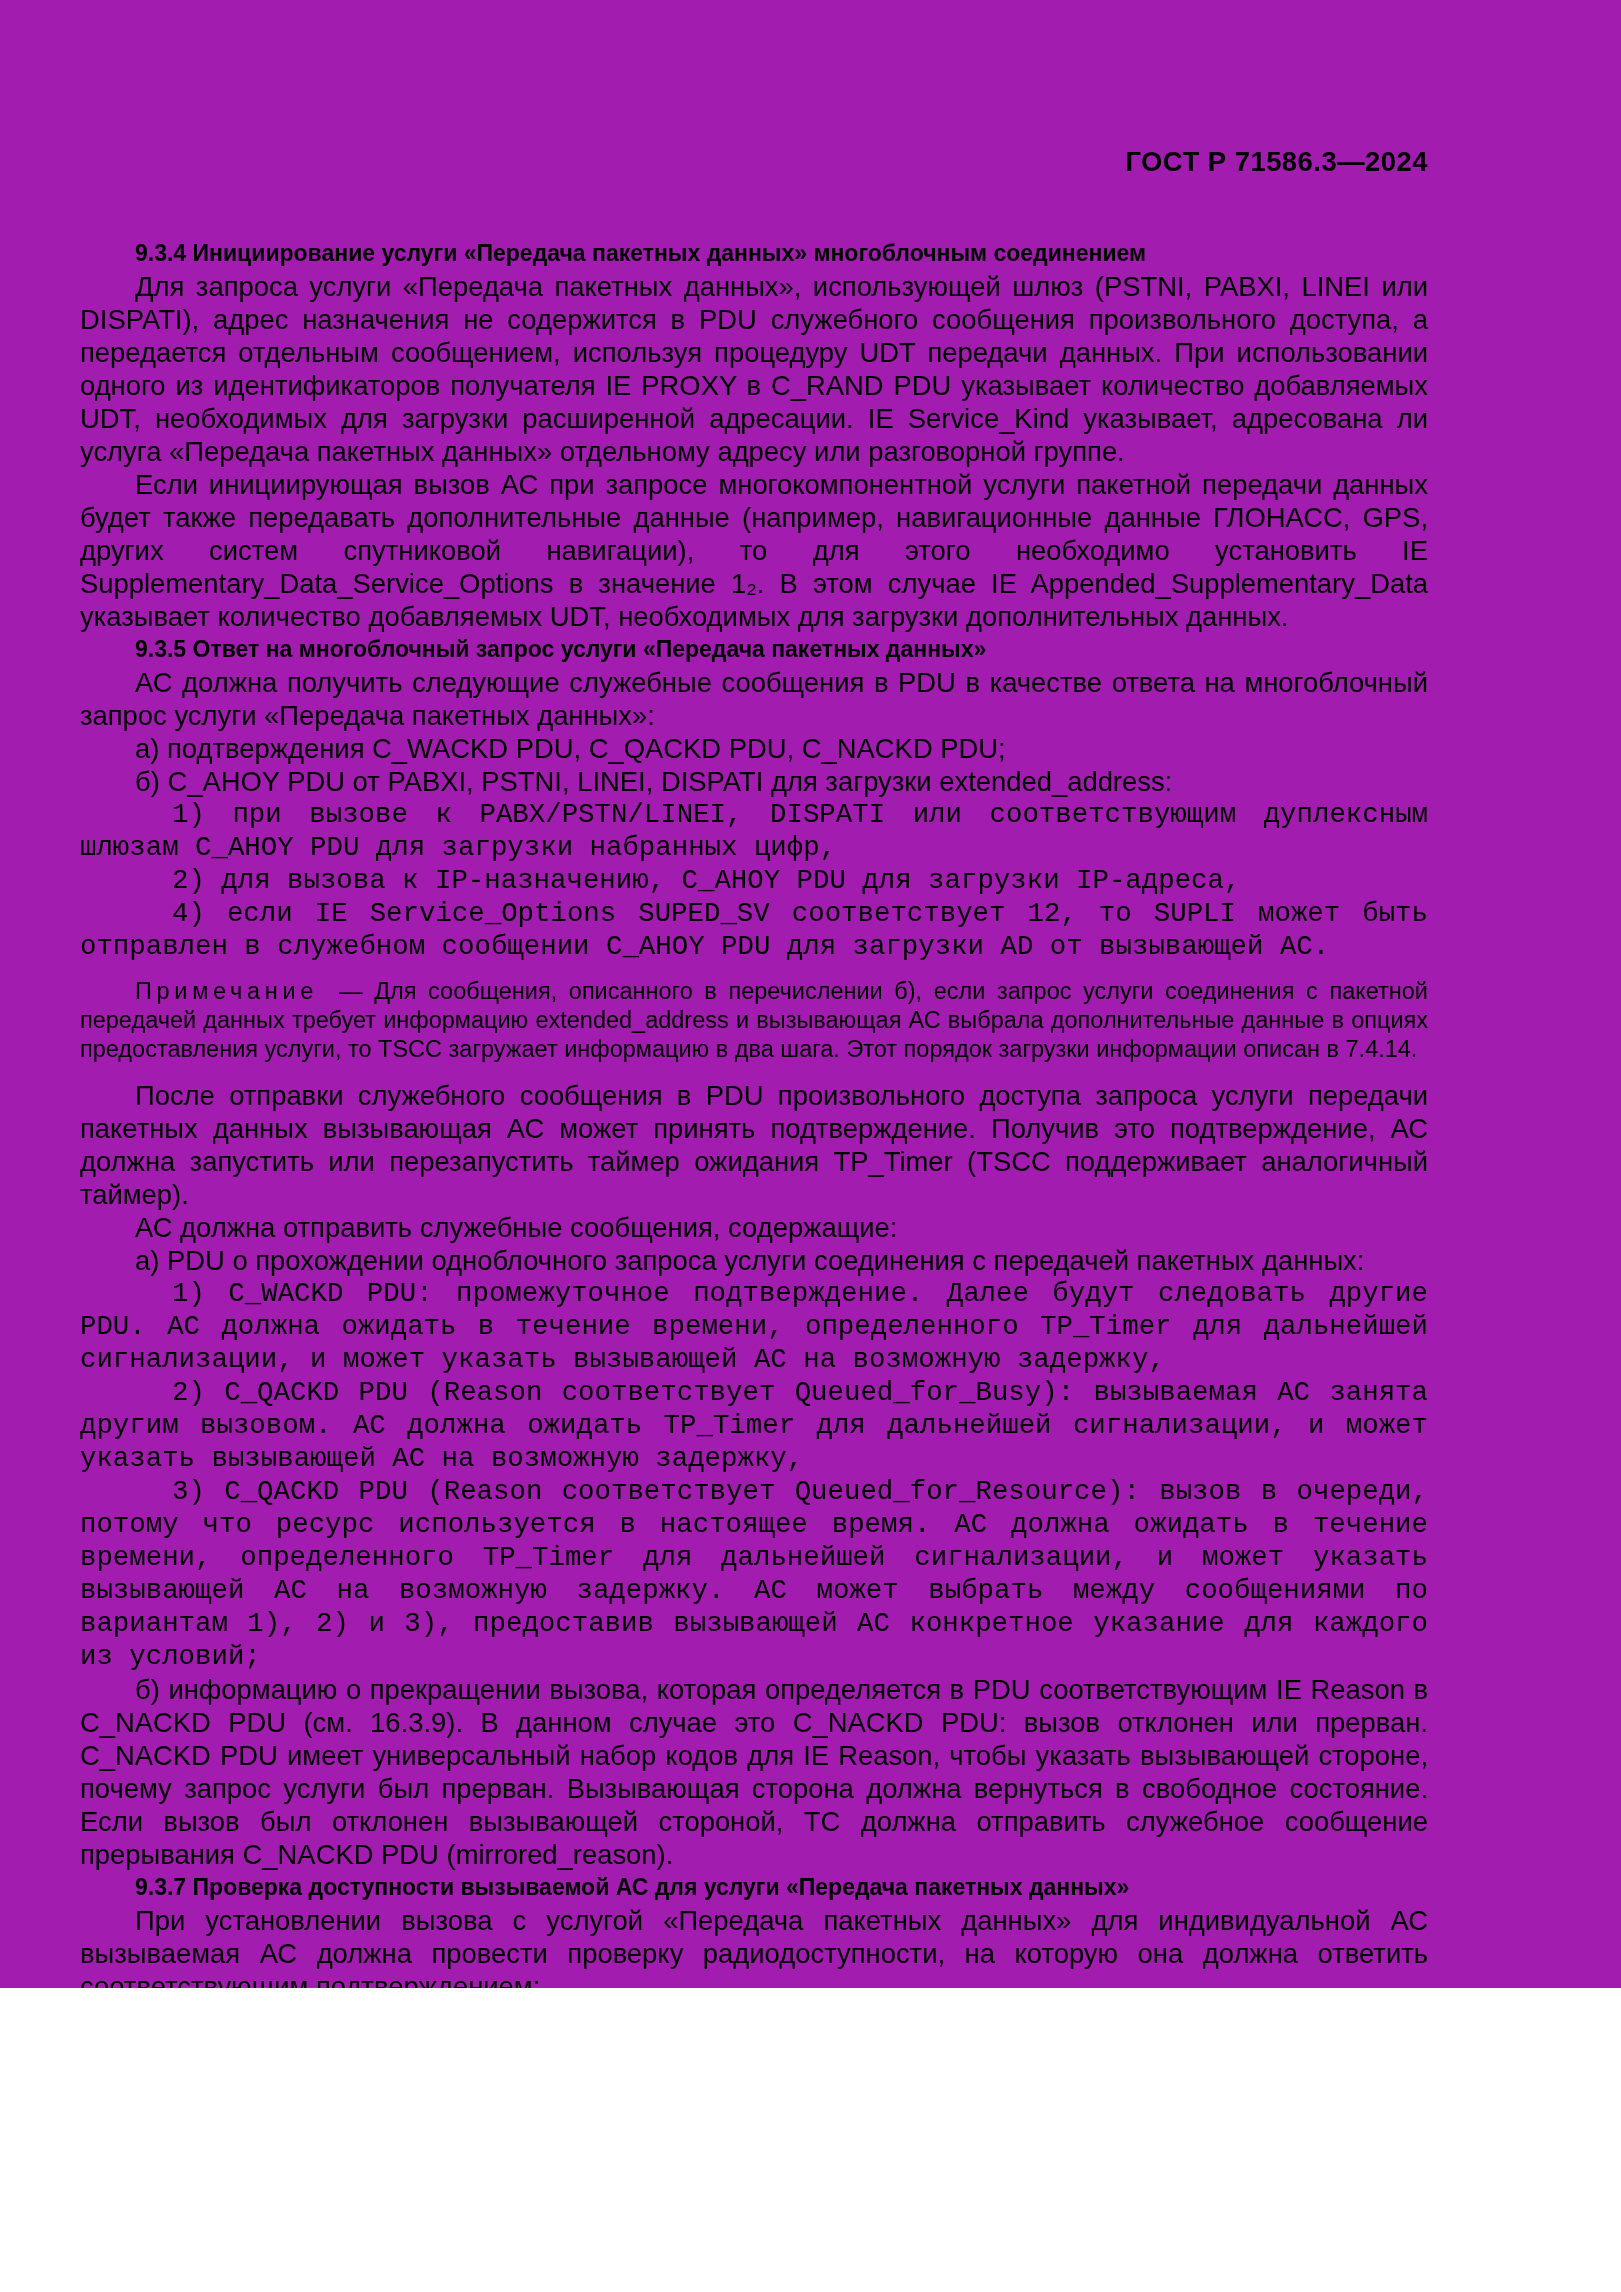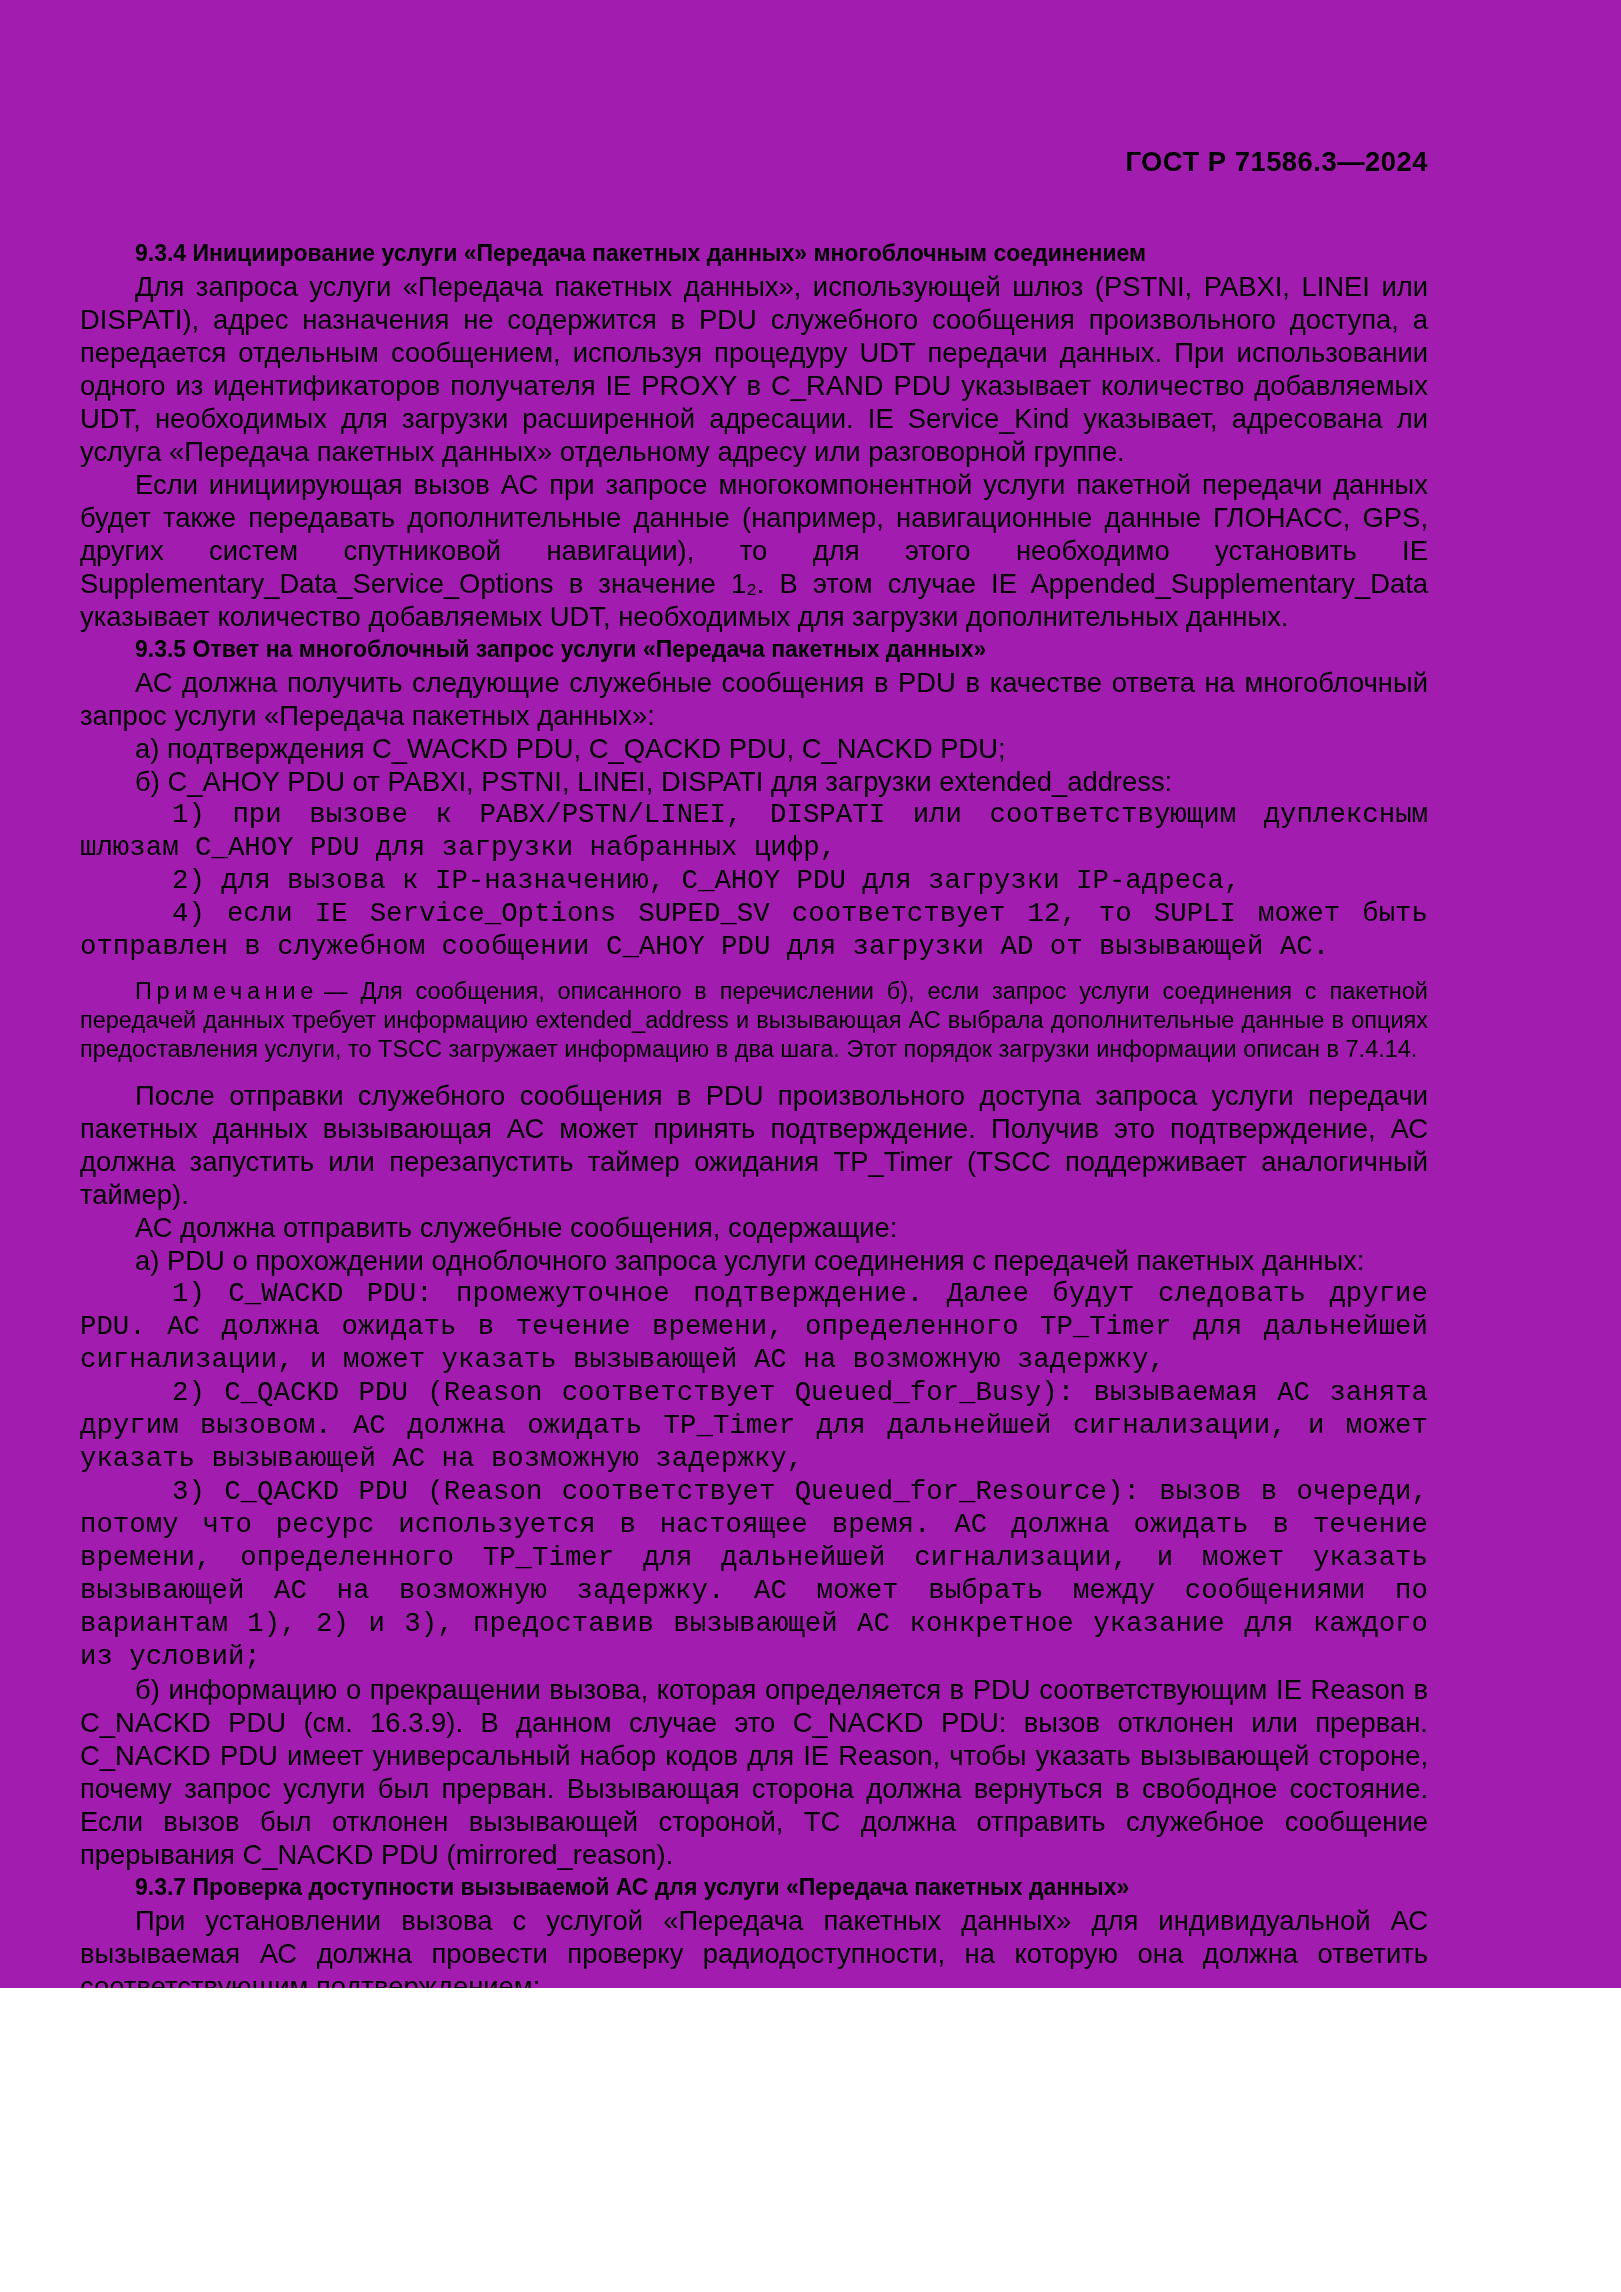--- a/index.html
+++ b/index.html
@@ -56,21 +56,21 @@
   .note {
     font-size: 23.5px;
     line-height: 29px;
     text-indent: 55px;
     margin: 13.7px 0 15.7px 0 !important;
   }
   .note-label {
     letter-spacing: 0.2em;
   }
   .note-text {
-    margin-left: 6px;
+    margin-left: 21px;
   }
   .page-number {
     position: absolute;
     left: 80px;
     top: 2062px;
     width: 1348px;
     text-align: right;
     font-size: 35px;
     line-height: 33px;
   }

